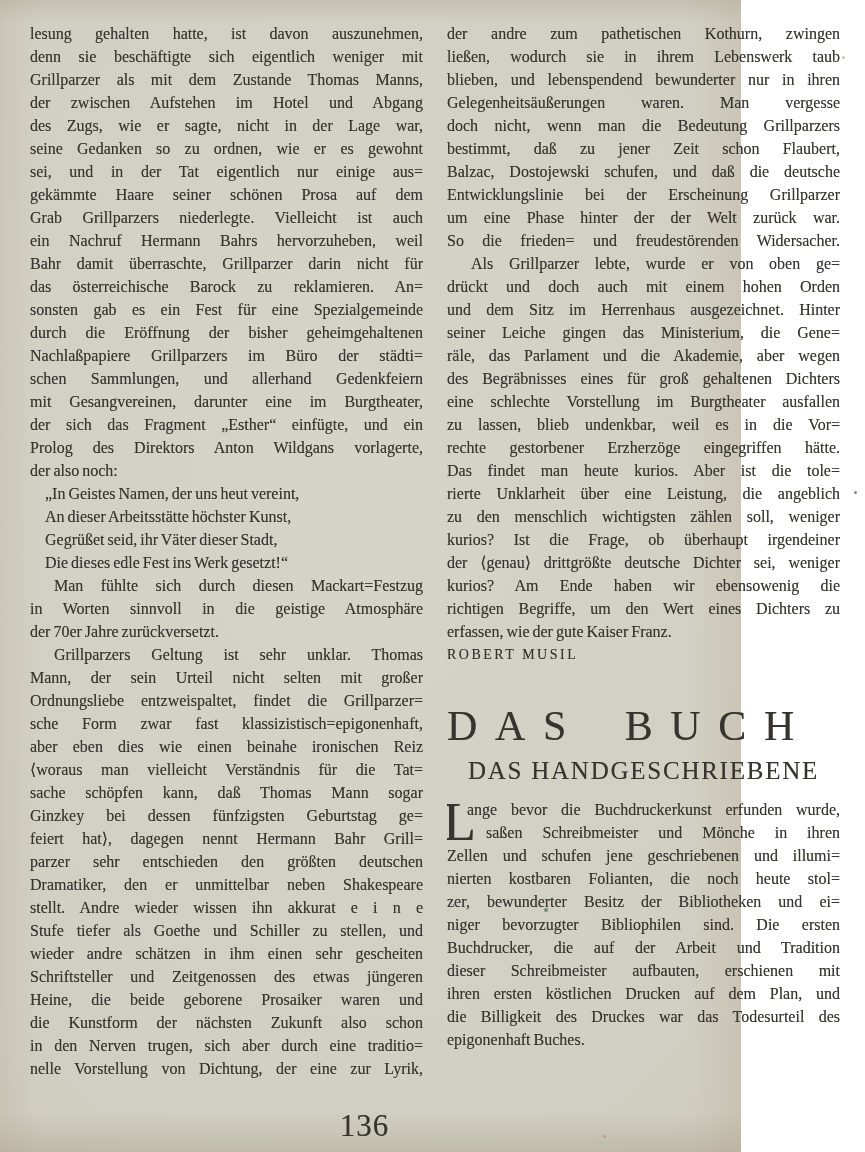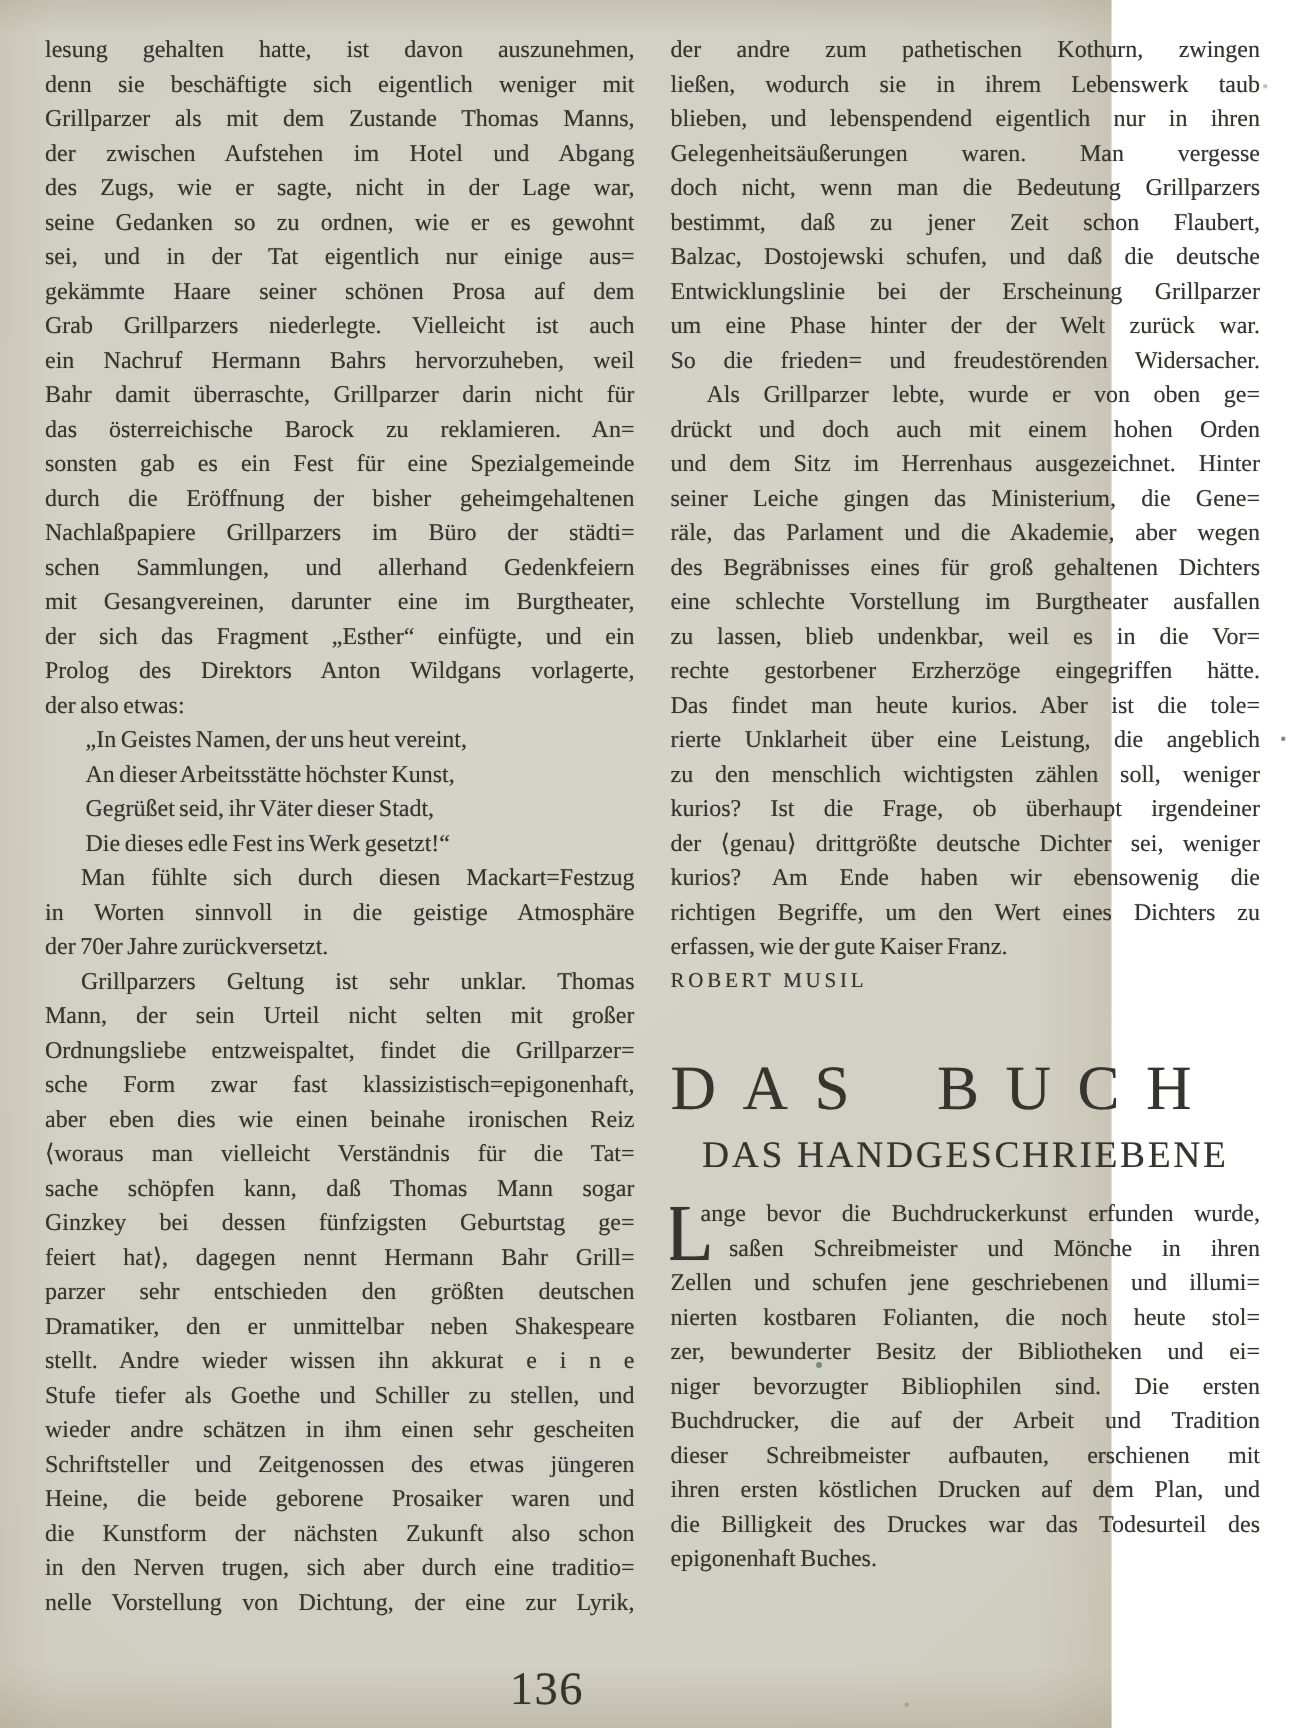--- a/index.html
+++ b/index.html
@@ -23,21 +23,21 @@
   }
   .col{width:393px;overflow:hidden;}
   .line{
     font-size:16px;line-height:23px;
     text-align:justify;text-align-last:justify;
     word-spacing:-1px;
     text-shadow:0 0 0.6px rgba(53,52,46,0.5);
   }
   .line.end{text-align-last:left;}
   .line.ind{text-indent:24px;}
-  .verse{margin-left:27px;}
+  .verse{margin-left:15px;}
   .verse .line{text-align:left;text-align-last:left;}
   .byline{
     font-size:14px;line-height:23px;letter-spacing:2.5px;
     text-align:left;padding-right:18px;white-space:nowrap;
     text-shadow:0 0 0.6px rgba(53,52,46,0.5);
   }
   .h-main{
     margin-top:40px;font-size:42px;line-height:40px;font-weight:400;
     text-align:center;letter-spacing:0.42em;word-spacing:0.30em;white-space:nowrap;
     text-shadow:0 0 0.5px rgba(53,52,46,0.45);
@@ -86,21 +86,21 @@
           <div class="line">ein Nachruf Hermann Bahrs hervorzuheben, weil</div>
           <div class="line">Bahr damit überraschte, Grillparzer darin nicht für</div>
           <div class="line">das österreichische Barock zu reklamieren. An=</div>
           <div class="line">sonsten gab es ein Fest für eine Spezialgemeinde</div>
           <div class="line">durch die Eröffnung der bisher geheimgehaltenen</div>
           <div class="line">Nachlaßpapiere Grillparzers im Büro der städti=</div>
           <div class="line">schen Sammlungen, und allerhand Gedenkfeiern</div>
           <div class="line">mit Gesangvereinen, darunter eine im Burgtheater,</div>
           <div class="line">der sich das Fragment „Esther“ einfügte, und ein</div>
           <div class="line">Prolog des Direktors Anton Wildgans vorlagerte,</div>
-          <div class="line end">der also etwas:</div>
+          <div class="line end">der also noch:</div>
         </div>
         <div class="verse">
           <div class="line">„In Geistes Namen, der uns heut vereint,</div>
           <div class="line">An dieser Arbeitsstätte höchster Kunst,</div>
           <div class="line">Gegrüßet seid, ihr Väter dieser Stadt,</div>
           <div class="line">Die dieses edle Fest ins Werk gesetzt!“</div>
         </div>
         <div class="para">
           <div class="line ind">Man fühlte sich durch diesen Mackart=Festzug</div>
           <div class="line">in Worten sinnvoll in die geistige Atmosphäre</div>
@@ -125,21 +125,21 @@
           <div class="line">Heine, die beide geborene Prosaiker waren und</div>
           <div class="line">die Kunstform der nächsten Zukunft also schon</div>
           <div class="line">in den Nerven trugen, sich aber durch eine traditio=</div>
           <div class="line">nelle Vorstellung von Dichtung, der eine zur Lyrik,</div>
         </div>
       </div>
     <div class="col" id="col-right">
         <div class="para">
           <div class="line">der andre zum pathetischen Kothurn, zwingen</div>
           <div class="line">ließen, wodurch sie in ihrem Lebenswerk taub</div>
-          <div class="line">blieben, und lebenspendend eigentlich nur in ihren</div>
+          <div class="line">blieben, und lebenspendend bewunderter nur in ihren</div>
           <div class="line">Gelegenheitsäußerungen waren. Man vergesse</div>
           <div class="line">doch nicht, wenn man die Bedeutung Grillparzers</div>
           <div class="line">bestimmt, daß zu jener Zeit schon Flaubert,</div>
           <div class="line">Balzac, Dostojewski schufen, und daß die deutsche</div>
           <div class="line">Entwicklungslinie bei der Erscheinung Grillparzer</div>
           <div class="line">um eine Phase hinter der der Welt zurück war.</div>
           <div class="line">So die frieden= und freudestörenden Widersacher.</div>
         </div>
         <div class="para">
           <div class="line ind">Als Grillparzer lebte, wurde er von oben ge=</div>

